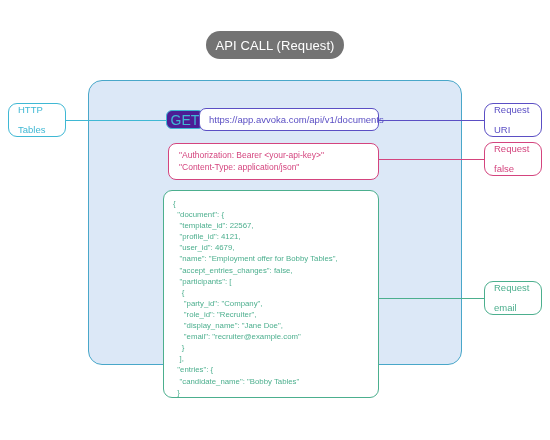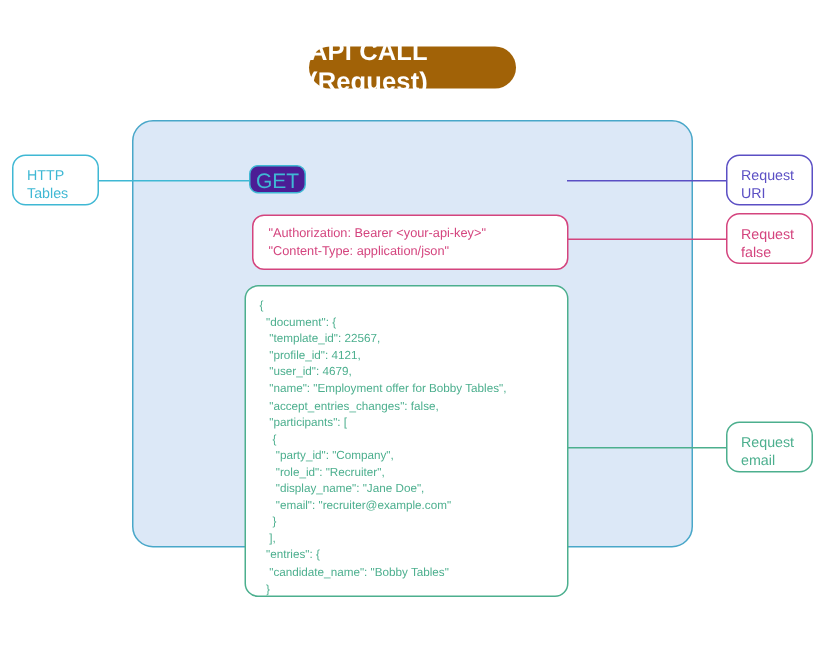--- a/index.html
+++ b/index.html
@@ -20,24 +20,24 @@
   }
 
   
   .title-pill {
     position: absolute;
     left: 206px;
     top: 31px;
     width: 138px;
     height: 28px;
     border-radius: 14px;
-    background: #a16207;
+    background: #737373;
     color: #ffffff;
-    font-size: 17px;
-    font-weight: bold;
+    font-size: 13px;
+    font-weight: normal;
     display: flex;
     align-items: center;
     justify-content: center;
     letter-spacing: 0.1px;
     box-sizing: border-box;
   }
 
   
   .blue-panel {
     position: absolute;
@@ -52,21 +52,21 @@
   }
 
   
   .label-box {
     position: absolute;
     box-sizing: border-box;
     border-radius: 9px;
     background: #ffffff;
     display: flex;
     flex-direction: column;
-    justify-content: flex-end;
+    justify-content: space-between;
     padding-left: 9px;
     font-size: 9.5px;
     line-height: 12px;
   }
   .label-box span { display: block; }
 
   .lbl-http {
     left: 8px; top: 103px;
     width: 58px; height: 34px;
     border: 1.5px solid #3fb8d4;
@@ -201,20 +201,21 @@
   <div class="label-box lbl-header">
     <span>Request</span>
     <span>false</span>
   </div>
   <div class="label-box lbl-body">
     <span>Request</span>
     <span>email</span>
   </div>
 
   <div class="get-badge">GET</div>
+  <div class="uri-box">https://app.avvoka.com/api/v1/documents</div>
 
   <div class="header-box">
     <span>"Authorization: Bearer &lt;your-api-key&gt;"</span>
     <span>"Content-Type: application/json"</span>
   </div>
 
   <div class="body-box">
     <div id="json-body">
         <div class="json-line">{</div>
         <div class="json-line">  "document": {</div>

